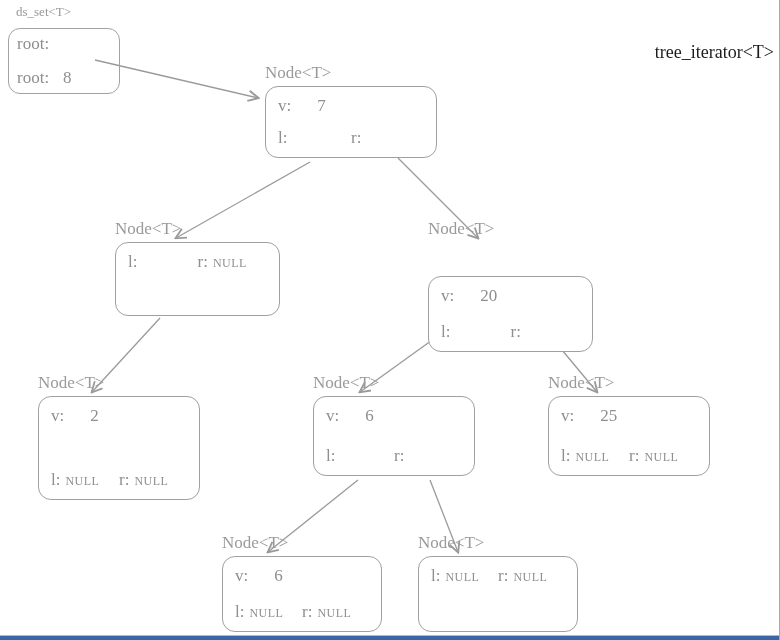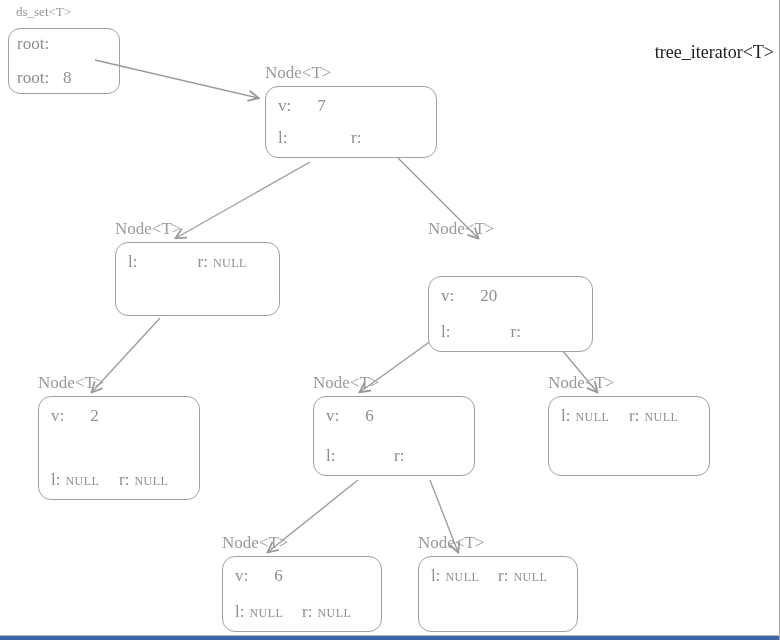--- a/index.html
+++ b/index.html
@@ -182,20 +182,23 @@
       <div class="lr-row">
         <span class="lr-left"><span>l:</span><span class="null"></span></span>
         <span class="lr-right"><span>r:</span><span class="null"></span></span>
       </div>
     </div>
   </div>
 
   <div class="node-group" style="left:548px; top:372px; width:162px;">
     <div class="node-type">Node&lt;T&gt;</div>
     <div class="node-box" style="height:80px;">
+      <div class="v-row">
+        <span>v:</span><span class="val">25</span>
+      </div>
       <div class="lr-row">
         <span class="lr-left"><span>l:</span><span class="null">NULL</span></span>
         <span class="lr-right"><span>r:</span><span class="null">NULL</span></span>
       </div>
     </div>
   </div>
 
   <div class="node-group" style="left:222px; top:532px; width:160px;">
     <div class="node-type">Node&lt;T&gt;</div>
     <div class="node-box" style="height:76px;">

